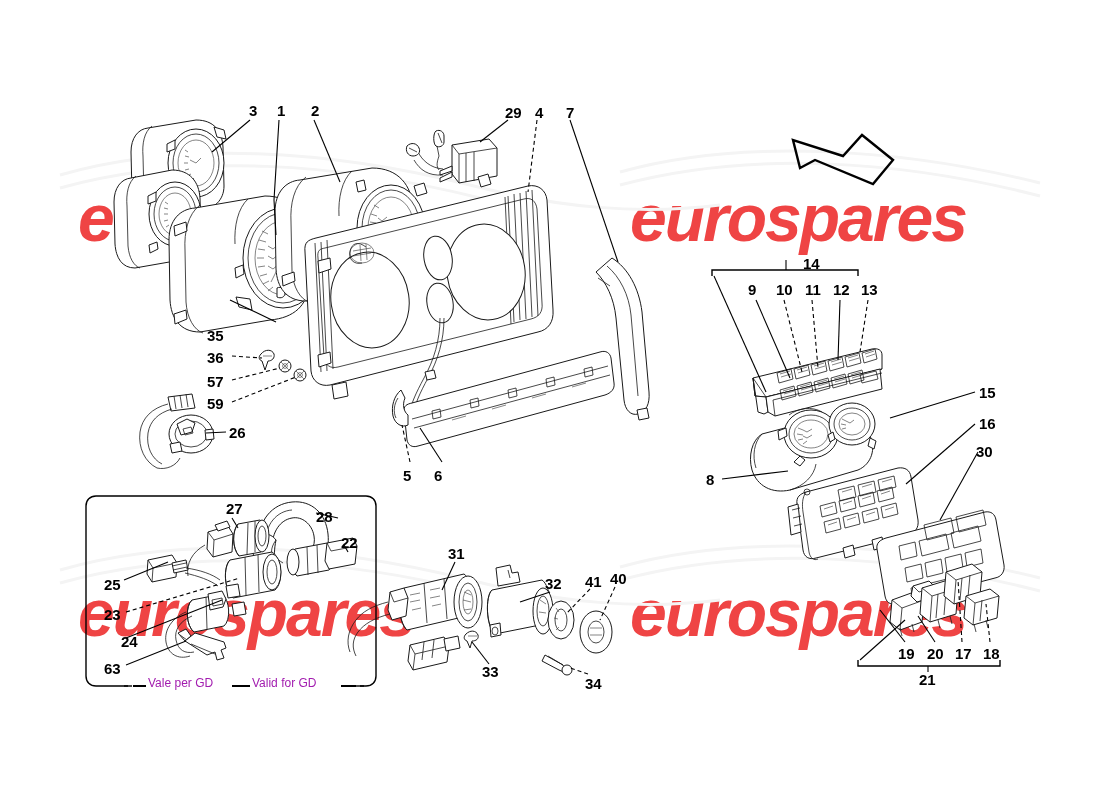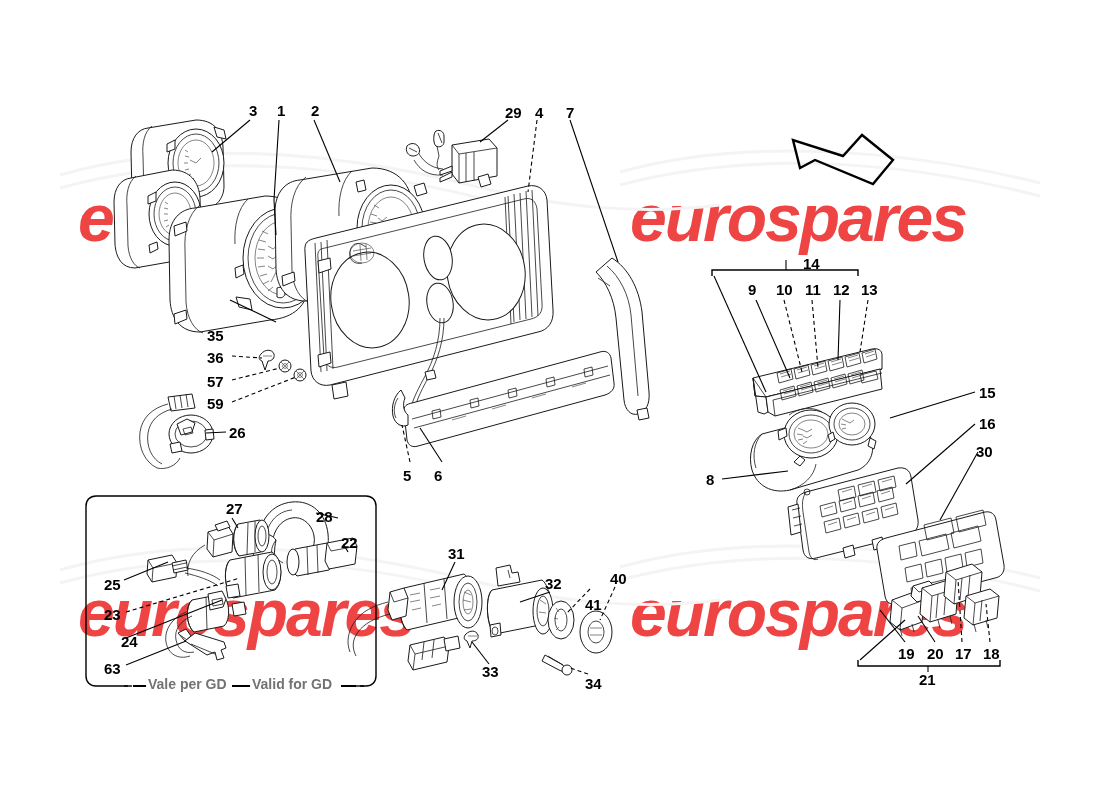--- a/index.html
+++ b/index.html
@@ -3,22 +3,22 @@
 <meta charset="utf-8">
 <style>
   html,body{margin:0;padding:0;background:#ffffff;}
   body{width:1100px;height:800px;overflow:hidden;font-family:"Liberation Sans",sans-serif;}
   #stage{position:relative;width:1100px;height:800px;background:#fff;}
   svg.layer{position:absolute;left:0;top:0;width:1100px;height:800px;}
   .wm{position:absolute;font-family:"Liberation Sans",sans-serif;font-weight:bold;
       font-style:italic;color:#ef4444;letter-spacing:-2px;user-select:none;}
   .callout{position:absolute;font-family:"Liberation Sans",sans-serif;font-weight:bold;
            color:#000;font-size:15px;line-height:1;}
-  .gdlabel{position:absolute;font-family:"Liberation Sans",sans-serif;font-weight:bold;
-           font-size:14px;color:#737373;white-space:nowrap;}
+  .gdlabel{position:absolute;font-family:"Liberation Sans",sans-serif;font-weight:normal;
+           font-size:12px;color:#a21caf;white-space:nowrap;}
   .ln{stroke:#000;fill:none;}
   .part{stroke:#1a1a1a;fill:#ffffff;stroke-width:1;}
   .thin{stroke:#1a1a1a;fill:none;stroke-width:0.8;}
   .hair{stroke:#333;fill:none;stroke-width:0.6;}
   .dash{stroke:#000;fill:none;stroke-width:1.1;stroke-dasharray:4 3;}
   .lead{stroke:#000;fill:none;stroke-width:1.1;}
 </style>
 </head>
 <body>
 
@@ -571,21 +571,21 @@
   <div class="callout" style="left:226px;top:501px;">27</div>
   <div class="callout" style="left:316px;top:509px;">28</div>
   <div class="callout" style="left:341px;top:535px;">22</div>
   <div class="callout" style="left:104px;top:577px;">25</div>
   <div class="callout" style="left:104px;top:607px;">23</div>
   <div class="callout" style="left:121px;top:634px;">24</div>
   <div class="callout" style="left:104px;top:661px;">63</div>
 
   <div class="callout" style="left:448px;top:546px;">31</div>
   <div class="callout" style="left:545px;top:576px;">32</div>
-  <div class="callout" style="left:585px;top:597px;">41</div>
+  <div class="callout" style="left:585px;top:574px;">41</div>
   <div class="callout" style="left:610px;top:571px;">40</div>
   <div class="callout" style="left:482px;top:664px;">33</div>
   <div class="callout" style="left:585px;top:676px;">34</div>
 
   <div class="gdlabel" style="left:148px;top:676px;">Vale per GD</div>
   <div class="gdlabel" style="left:252px;top:676px;">Valid for GD</div>
 
 </div>
 
 </body></html>

